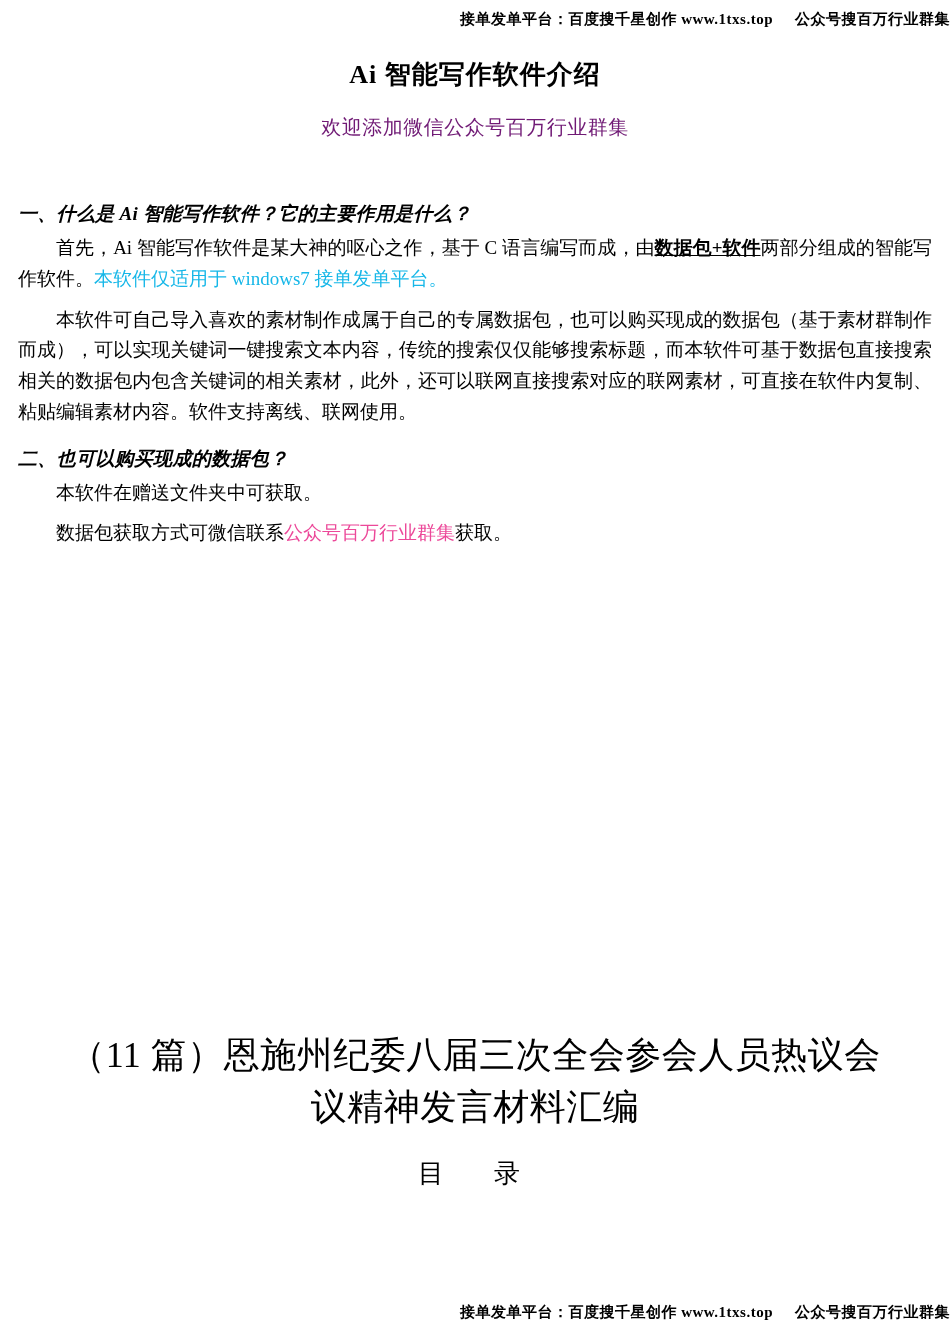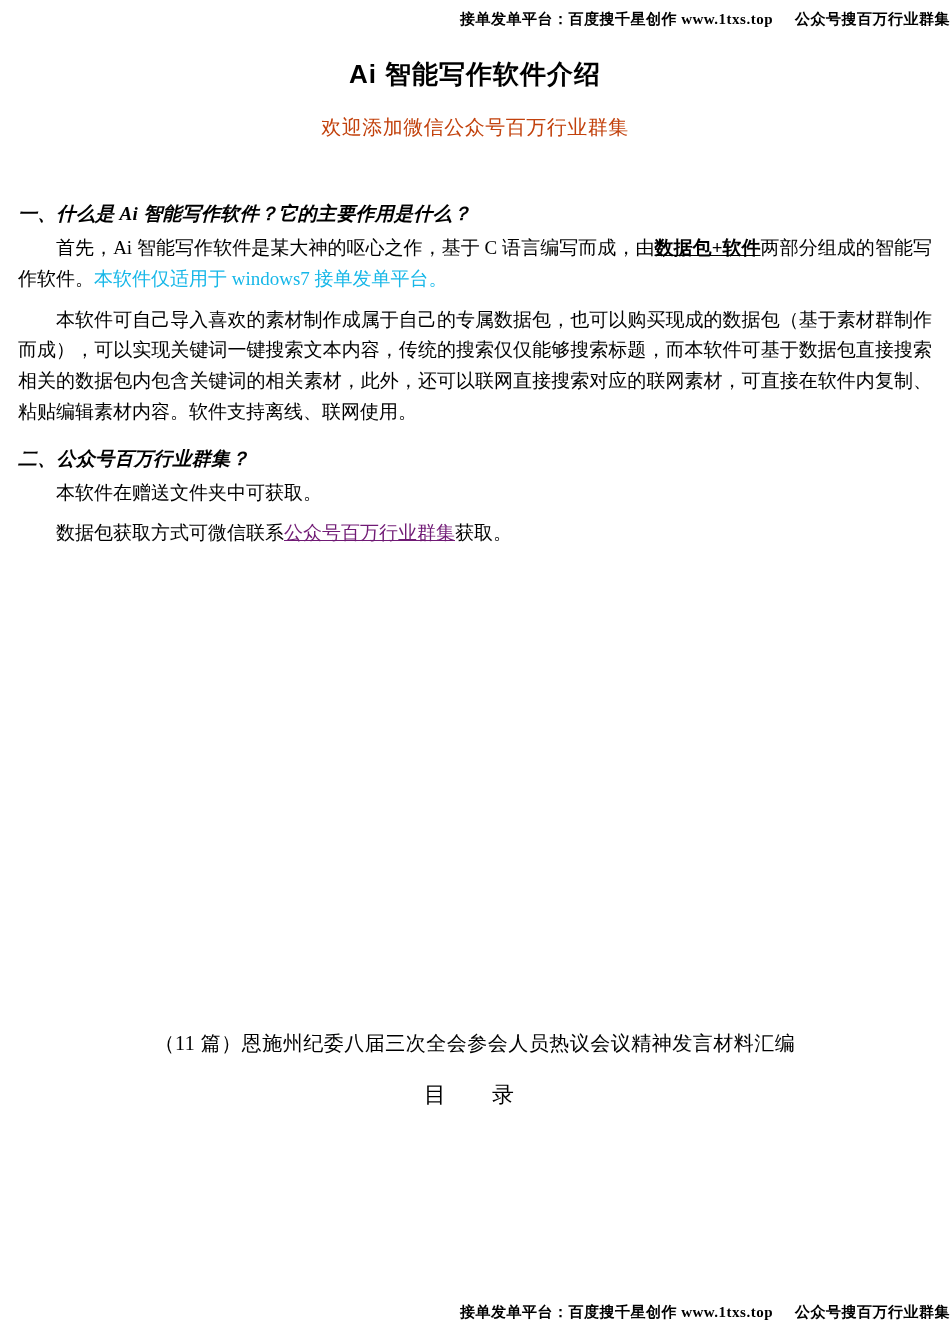--- a/index.html
+++ b/index.html
@@ -45,26 +45,26 @@
     bottom: 22px;
     left: 0;
     width: 950px;
   }
   .doc-title {
     text-align: center;
     font-size: 26px;
     font-weight: bold;
     margin-top: 28px;
     letter-spacing: 1px;
-    font-family: Liberation Sans, sans-serif;
+    font-family: Liberation Serif, serif;
   }
   .doc-subtitle {
     text-align: center;
     font-size: 20px;
-    color: #c2410c;
+    color: #701a75;
     margin-top: 22px;
     letter-spacing: 0.5px;
     font-family: Liberation Mono, monospace;
   }
   .content {
     padding: 0 18px;
     margin-top: 60px;
   }
   .section-heading {
     font-size: 19px;
@@ -85,36 +85,35 @@
     text-indent: 2em;
   }
   .bold {
     font-weight: bold;
     text-decoration: underline;
   }
   .cyan {
     color: #16b7e8;
   }
   .red {
-    color: #701a75;
-    text-decoration: underline;
+    color: #ec4899;
   }
   .spacer {
     height: 470px;
   }
   .second-title {
     text-align: center;
-    font-size: 20px;
+    font-size: 36px;
     line-height: 1.45;
     margin: 0 40px;
     letter-spacing: 0.5px;
   }
   .toc-title {
     text-align: center;
-    font-size: 22px;
+    font-size: 26px;
     margin-top: 22px;
     letter-spacing: 12px;
     font-weight: normal;
   }
 </style>
 </head>
 <body>
 
 <div class="page">
 
@@ -131,21 +130,21 @@
     <div class="section-heading">一、什么是 Ai 智能写作软件？它的主要作用是什么？</div>
 
     <p class="body-text indent">
       <span>首先，Ai 智能写作软件是某大神的呕心之作，基于 C 语言编写而成，由</span><span class="bold">数据包+软件</span><span>两部分组成的智能写作软件。</span><span class="cyan">本软件仅适用于 windows7 接单发单平台。</span>
     </p>
 
     <p class="body-text indent">
       <span>本软件可自己导入喜欢的素材制作成属于自己的专属数据包，也可以购买现成的数据包（基于素材群制作而成），可以实现关键词一键搜索文本内容，传统的搜索仅仅能够搜索标题，而本软件可基于数据包直接搜索相关的数据包内包含关键词的相关素材，此外，还可以联网直接搜索对应的联网素材，可直接在软件内复制、粘贴编辑素材内容。软件支持离线、联网使用。</span>
     </p>
 
-    <div class="section-heading">二、公众号百万行业群集？</div>
+    <div class="section-heading">二、也可以购买现成的数据包？</div>
 
     <p class="body-text indent">
       <span>本软件在赠送文件夹中可获取。</span>
     </p>
 
     <p class="body-text indent">
       <span>数据包获取方式可微信联系</span><span class="red">公众号百万行业群集</span><span>获取。</span>
     </p>
 
     <div class="spacer"></div>

